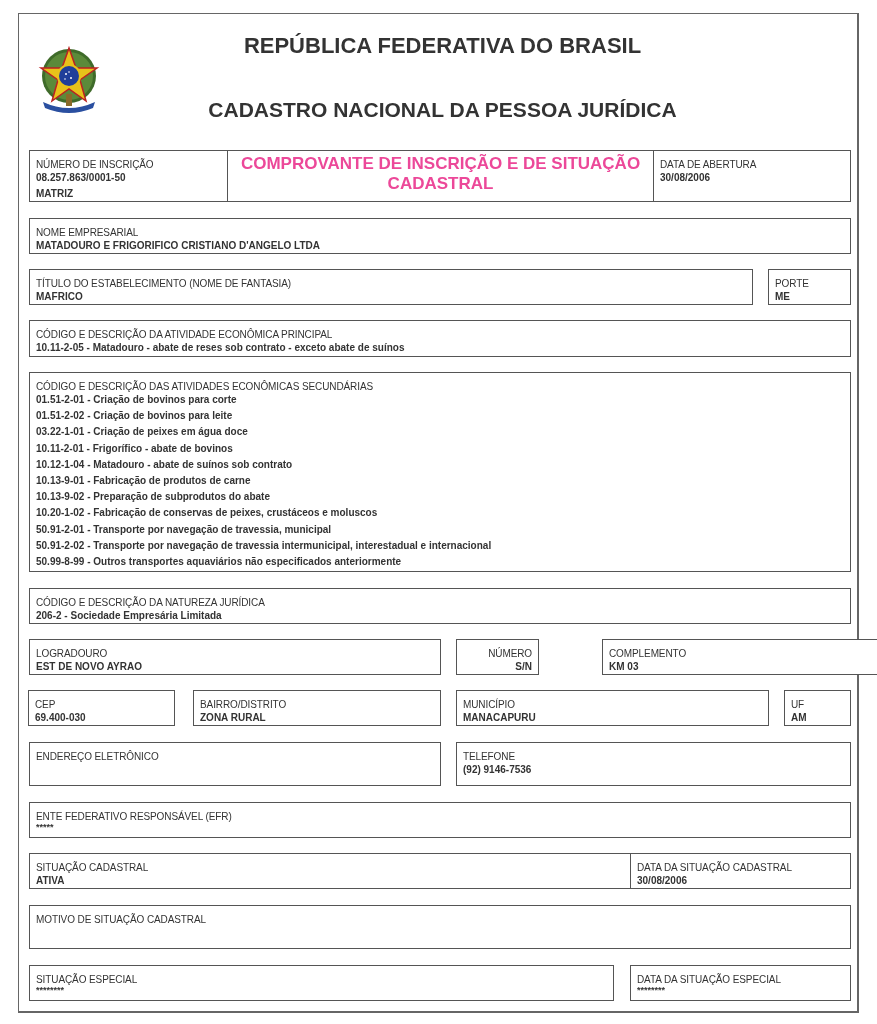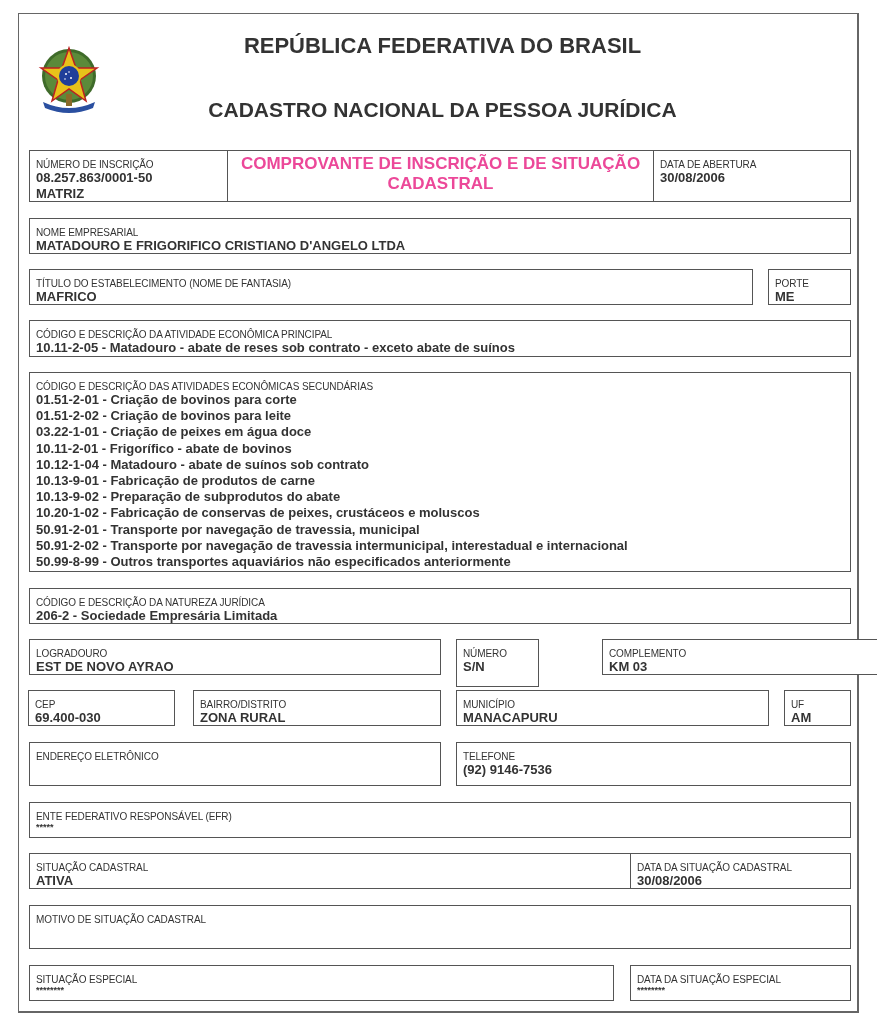--- a/index.html
+++ b/index.html
@@ -4,21 +4,21 @@
 <style>
   html, body { margin: 0; padding: 0; background: #ffffff; }
   body { width: 877px; height: 1024px; position: relative; font-family: "Liberation Sans", sans-serif; color: #333333; overflow: hidden; }
   .frame { position: absolute; left: 18px; top: 13px; width: 841px; height: 1000px; border: 1px solid #666; border-right-width: 2px; border-bottom-width: 2px; box-sizing: border-box; }
   .emblem { position: absolute; left: 35px; top: 44px; width: 68px; height: 72px; }
   .h1 { position: absolute; left: 0; width: 877px; text-align: center; font-weight: bold; color: #333; }
   .h1.t1 { top: 33px; font-size: 22px; left: 4px; }
   .h1.t2 { top: 98px; font-size: 21px; left: 4px; }
   .box { position: absolute; border: 1px solid #555; box-sizing: border-box; padding: 8px 6px; background: #fff; }
   .lbl { font-size: 10px; line-height: 11px; color: #333; white-space: nowrap; letter-spacing: -0.1px; }
-  .val { font-size: 13px; font-weight: bold; line-height: 16px; color: #333; white-space: nowrap; }
+  .val { font-size: 10px; font-weight: bold; line-height: 16px; color: #333; white-space: nowrap; }
   .val.small { font-size: 9px; line-height: 10px; }
   .title-cell { position: absolute; left: 227px; top: 150px; width: 427px; height: 52px; border-top: 1px solid #555; border-bottom: 1px solid #555; box-sizing: border-box; text-align: center; font-weight: bold; font-size: 17px; line-height: 20px; color: #ec4899; padding-top: 3px; }
   .sec-list .val { line-height: 16.2px; }
 </style>
 </head>
 <body>
 
 <div class="frame"></div>
 
 <div class="emblem">
@@ -90,21 +90,21 @@
 
 <div class="box" style="left:29px; top:588px; width:822px; height:36px;">
   <div class="lbl">CÓDIGO E DESCRIÇÃO DA NATUREZA JURÍDICA</div>
   <div class="val">206-2 - Sociedade Empresária Limitada</div>
 </div>
 
 <div class="box" style="left:29px; top:639px; width:412px; height:36px;">
   <div class="lbl">LOGRADOURO</div>
   <div class="val">EST DE NOVO AYRAO</div>
 </div>
-<div class="box" style="left:456px; top:639px; width:83px; height:48px;">
+<div class="box" style="left:456px; top:639px; width:83px; height:36px;text-align:right;">
   <div class="lbl">NÚMERO</div>
   <div class="val">S/N</div>
 </div>
 <div class="box" style="left:554px; top:639px; width:297px; height:36px;margin-left:48px;">
   <div class="lbl">COMPLEMENTO</div>
   <div class="val">KM 03</div>
 </div>
 
 <div class="box" style="left:28px; top:690px; width:147px; height:36px;">
   <div class="lbl">CEP</div>

